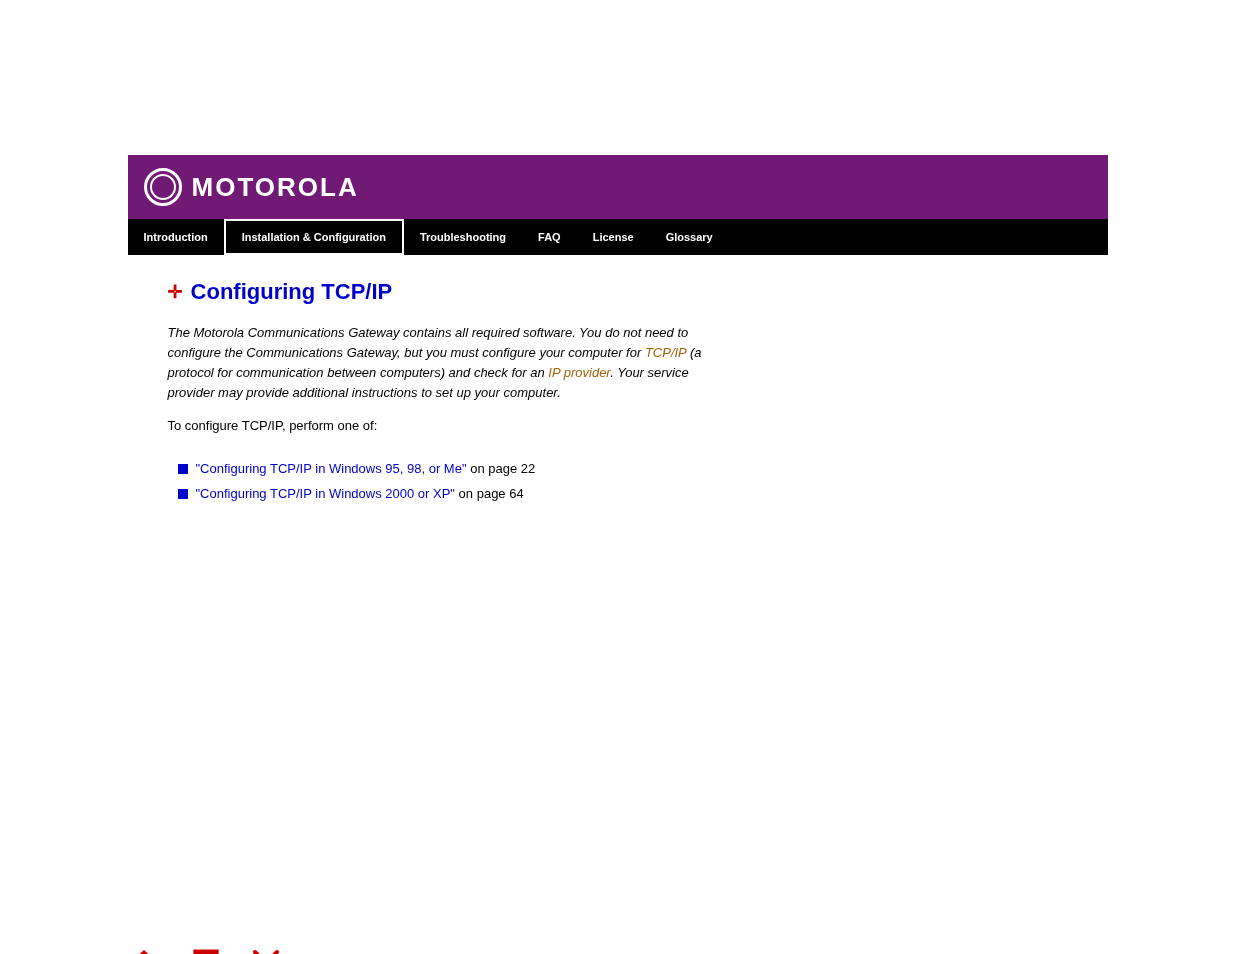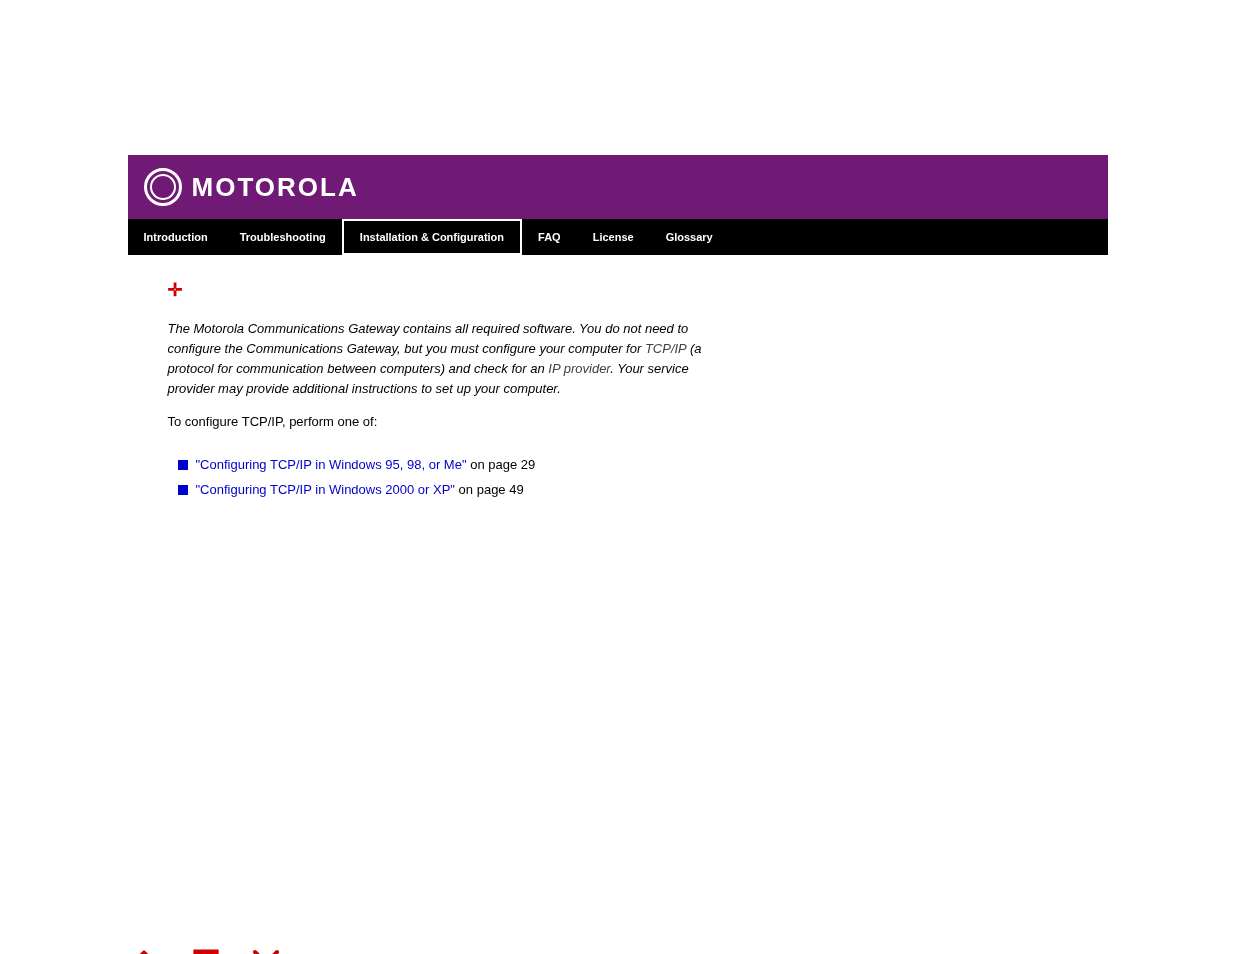--- a/index.html
+++ b/index.html
@@ -107,21 +107,21 @@
     .intro-paragraph {
       font-style: italic;
       font-size: 13px;
       line-height: 1.55;
       color: #000;
       margin-bottom: 14px;
       max-width: 560px;
     }
 
     .intro-paragraph a {
-      color: #404040;
+      color: #a16207;
       text-decoration: none;
     }
 
     .configure-line {
       font-size: 13px;
       color: #000;
       margin-bottom: 28px;
     }
 
     .bullet-list {
@@ -192,53 +192,54 @@
 
   <div class="header-bar">
     <div class="logo-circle">
       <div class="logo-circle-inner"></div>
     </div>
     <span class="motorola-text">MOTOROLA</span>
   </div>
 
   <div class="nav-bar">
     <a class="nav-item">Introduction</a>
+    <a class="nav-item active">Installation &amp; Configuration</a>
     <a class="nav-item">Troubleshooting</a>
-    <a class="nav-item active">Installation &amp; Configuration</a>
     <a class="nav-item">FAQ</a>
     <a class="nav-item">License</a>
     <a class="nav-item">Glossary</a>
   </div>
 
   <div class="content-area">
     <div class="page-title">
       <span class="title-bullet">✛</span>
+      <span>Configuring TCP/IP</span>
     </div>
 
     <p class="intro-paragraph">
       The Motorola Communications Gateway contains all required software. You do not need to configure the Communications Gateway, but you must configure your computer for
       <a href="#">TCP/IP</a>
       (a protocol for communication between computers) and check for an
       <a href="#">IP provider</a>.
       Your service provider may provide additional instructions to set up your computer.
     </p>
 
     <p class="configure-line">To configure TCP/IP, perform one of:</p>
 
     <ul class="bullet-list">
       <li>
         <span class="bullet-square"></span>
         <span>
-          <a href="#">"Configuring TCP/IP in Windows 95, 98, or Me"</a><span> on page 29</span>
+          <a href="#">"Configuring TCP/IP in Windows 95, 98, or Me"</a><span> on page 22</span>
         </span>
       </li>
       <li>
         <span class="bullet-square"></span>
         <span>
-          <a href="#">"Configuring TCP/IP in Windows 2000 or XP"</a><span> on page 49</span>
+          <a href="#">"Configuring TCP/IP in Windows 2000 or XP"</a><span> on page 64</span>
         </span>
       </li>
     </ul>
   </div>
 
   <div class="footer-area">
 
     <div class="footer-icon-group">
       <svg class="home-icon-svg" viewBox="0 0 32 32" xmlns="http://www.w3.org/2000/svg">
         <polygon points="16,3 2,16 6,16 6,29 13,29 13,20 19,20 19,29 26,29 26,16 30,16" fill="#cc0000"></polygon>

